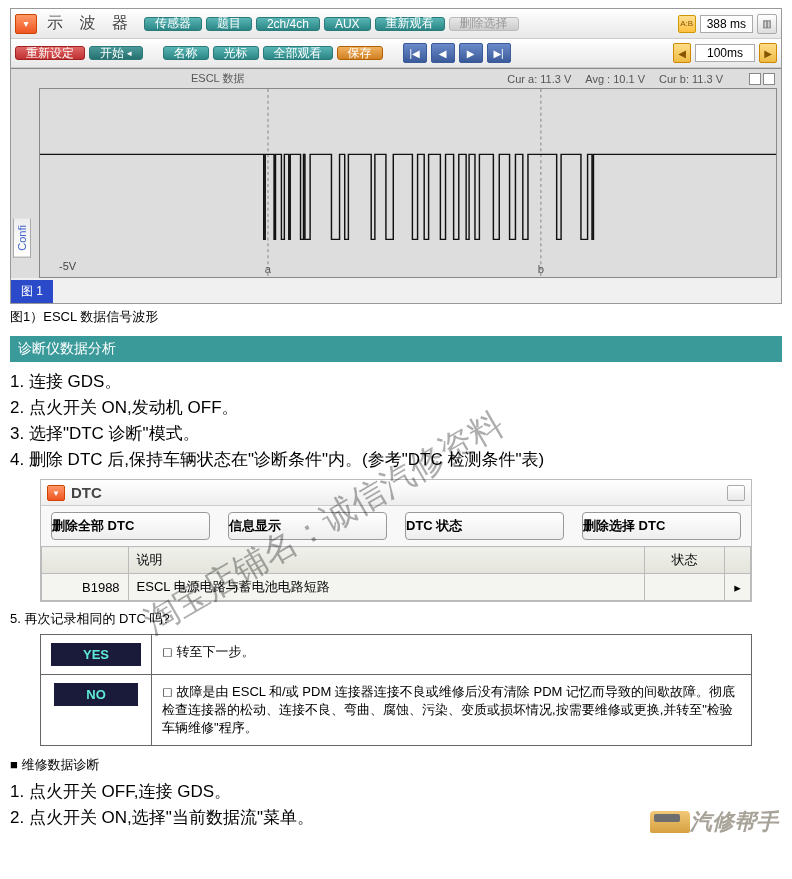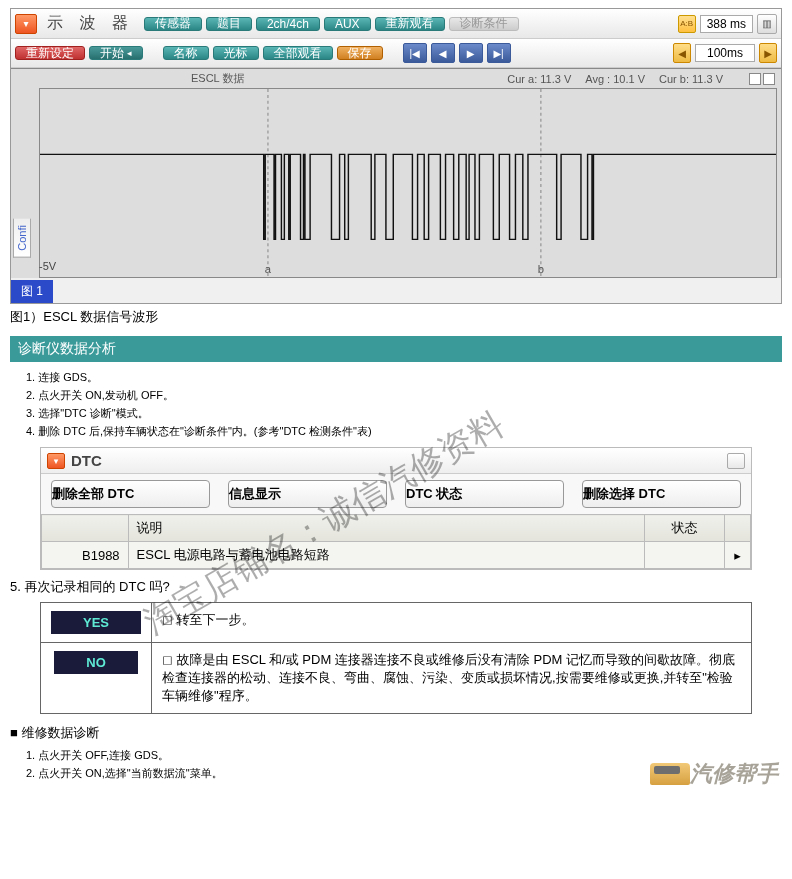--- a/index.html
+++ b/index.html
@@ -31,33 +31,33 @@
   
   .chart-wrap { position:relative; background:#ddddde; border-top:1px solid #888; }
   .chart-header { display:flex; align-items:center; font-size:11px; color:#555; padding:2px 6px 0 40px; gap:20px; }
   .chart-header .escl-label { margin-left:140px; }
   .chart-header .readings { margin-left:auto; display:flex; gap:14px; }
   .chart-header .readings span { white-space:nowrap; }
   .chart-icons { display:flex; gap:2px; margin-left:6px; }
   .chart-icons div { width:12px; height:12px; border:1px solid #888; background:#fff; }
   .chart-area { position:relative; height:190px; background:#ddddde; border:1px solid #888; margin:2px 4px 2px 28px; overflow:hidden; }
   .y-label-top { position:absolute; left:32px; top:18px; font-size:11px; color:#444; }
-  .y-label-bot { position:absolute; left:28px; bottom:6px; font-size:11px; color:#444; }
+  .y-label-bot { position:absolute; left:48px; bottom:6px; font-size:11px; color:#444; }
   .conf-tab { position:absolute; left:2px; bottom:20px; writing-mode:vertical-rl; font-size:11px; color:#4466cc; background:linear-gradient(#fff,#eee); border:1px solid #aaa; border-bottom:none; padding:6px 2px; transform:rotate(180deg); }
   .fig-tab { display:inline-block; background:#2a4aca; color:#fff; padding:3px 10px; font-size:12px; }
   .waveform-svg { width:100%; height:100%; }
   
   .fig-caption { font-size:13px; margin:4px 0 10px; }
   
   
   .section-bar { background:#3a9a9a; color:#fff; padding:4px 8px; font-size:14px; margin:8px 0; }
   
   
   .steps { margin:6px 0; }
-  .steps .step { margin:3px 16px; font-size:11px; }
+  .steps .step { margin:3px 0; font-size:17px; }
   
   
   .dtc-panel { border:1px solid #bbb; margin:8px 30px; background:#f8f8f8; }
   .dtc-titlebar { display:flex; align-items:center; padding:4px 6px; background:linear-gradient(#fff,#eee); border-bottom:1px solid #ccc; }
   .dtc-orange { width:18px; height:16px; background:linear-gradient(#ff9966,#ee5522); border:1px solid #cc4400; border-radius:2px; display:flex; align-items:center; justify-content:center; margin-right:6px; }
   .dtc-orange::before { content:"▾"; color:#fff; font-size:9px; }
   .dtc-title { font-size:15px; color:#444; font-weight:bold; }
   .dtc-sq { width:18px; height:16px; border:1px solid #aaa; background:linear-gradient(#fff,#e8e8e8); border-radius:2px; margin-left:auto; }
   .dtc-btnrow { display:flex; gap:18px; padding:6px 10px; background:#f8f8f8; }
   .dtc-btn { flex:1; border:1px solid #999; border-radius:4px; background:linear-gradient(#fff,#eee); text-align:left; padding:4px 0; font-size:13px;font-weight:bold; }
@@ -93,21 +93,21 @@
 
   <div class="osc-window">
     <div class="osc-toolbar1">
       <div class="osc-icon-box"></div>
       <span class="osc-title">示 波 器</span>
       <span class="tbtn">传感器</span>
       <span class="tbtn">题目</span>
       <span class="tbtn">2ch/4ch</span>
       <span class="tbtn">AUX</span>
       <span class="tbtn">重新观看</span>
-      <span class="tbtn gray">诊断条件</span>
+      <span class="tbtn gray">删除选择</span>
       <div class="ms-badge">
         <div class="ab">A:B</div>
         <span class="ms-val">388 ms</span>
       </div>
       <div class="sq-btn">▥</div>
     </div>
     <div class="osc-toolbar2">
       <span class="tbtn red">重新设定</span>
       <span class="tbtn darkteal arrow-after arrow-both">开始</span>
       <span style="width:12px"></span>

